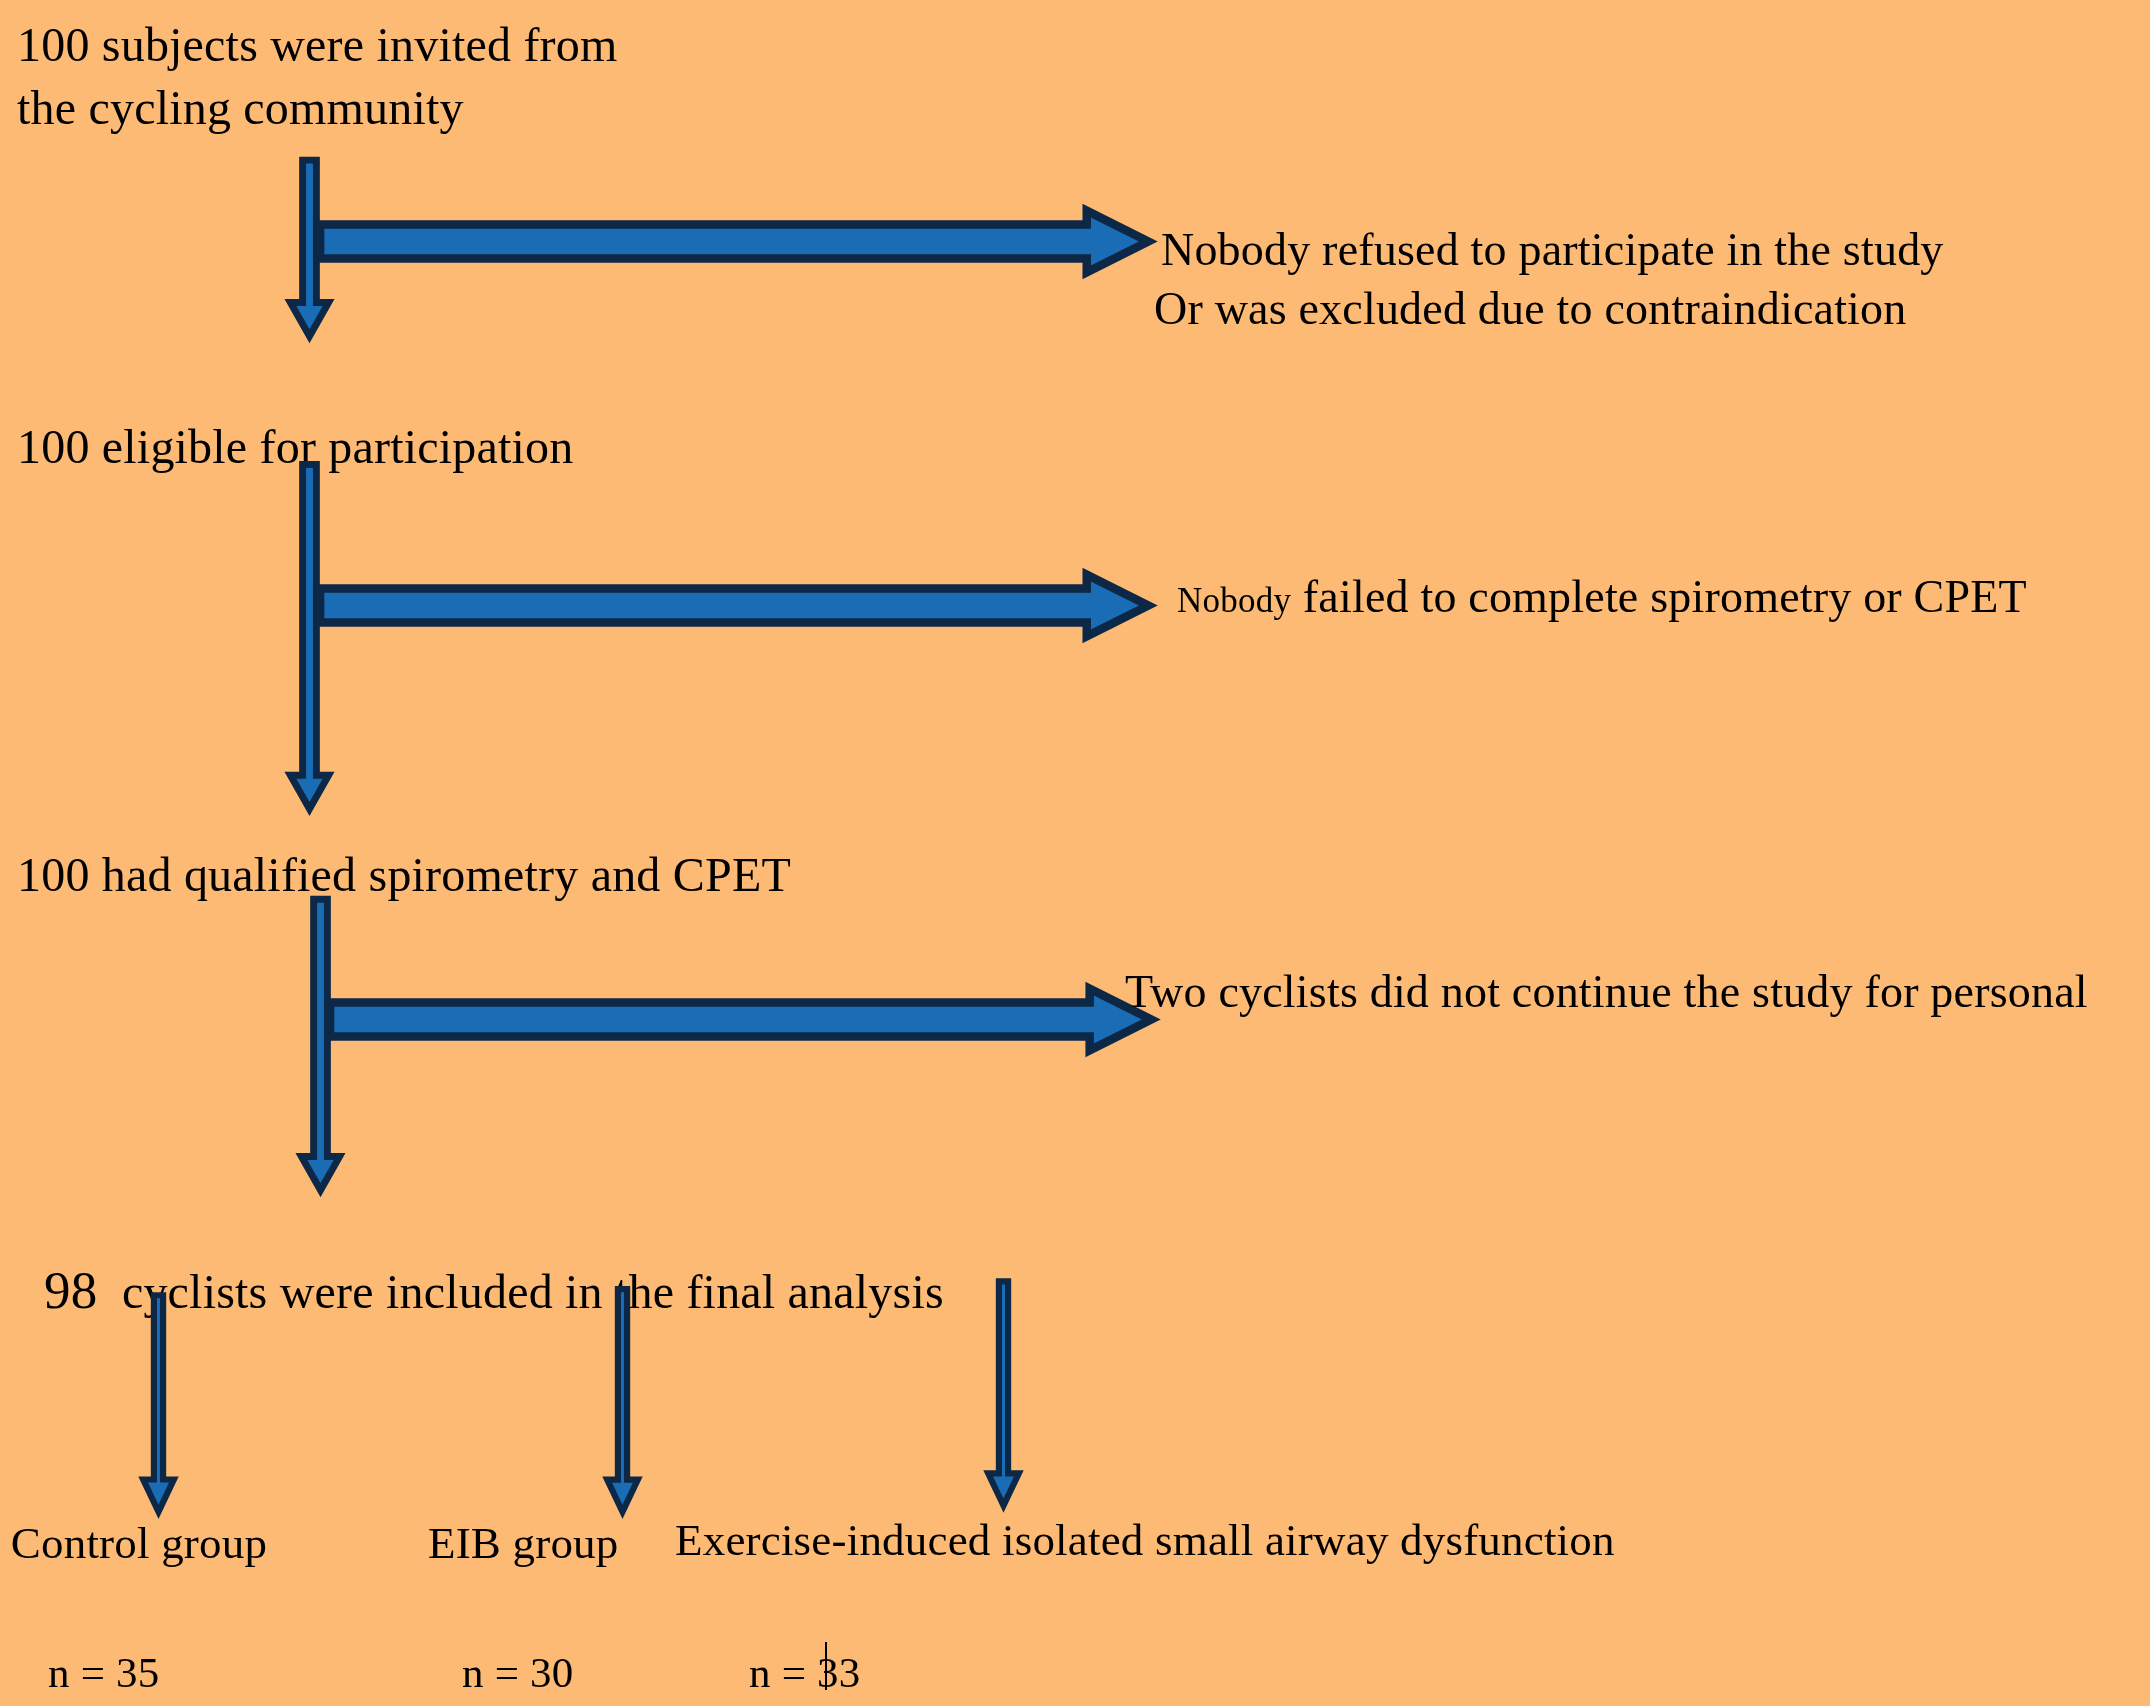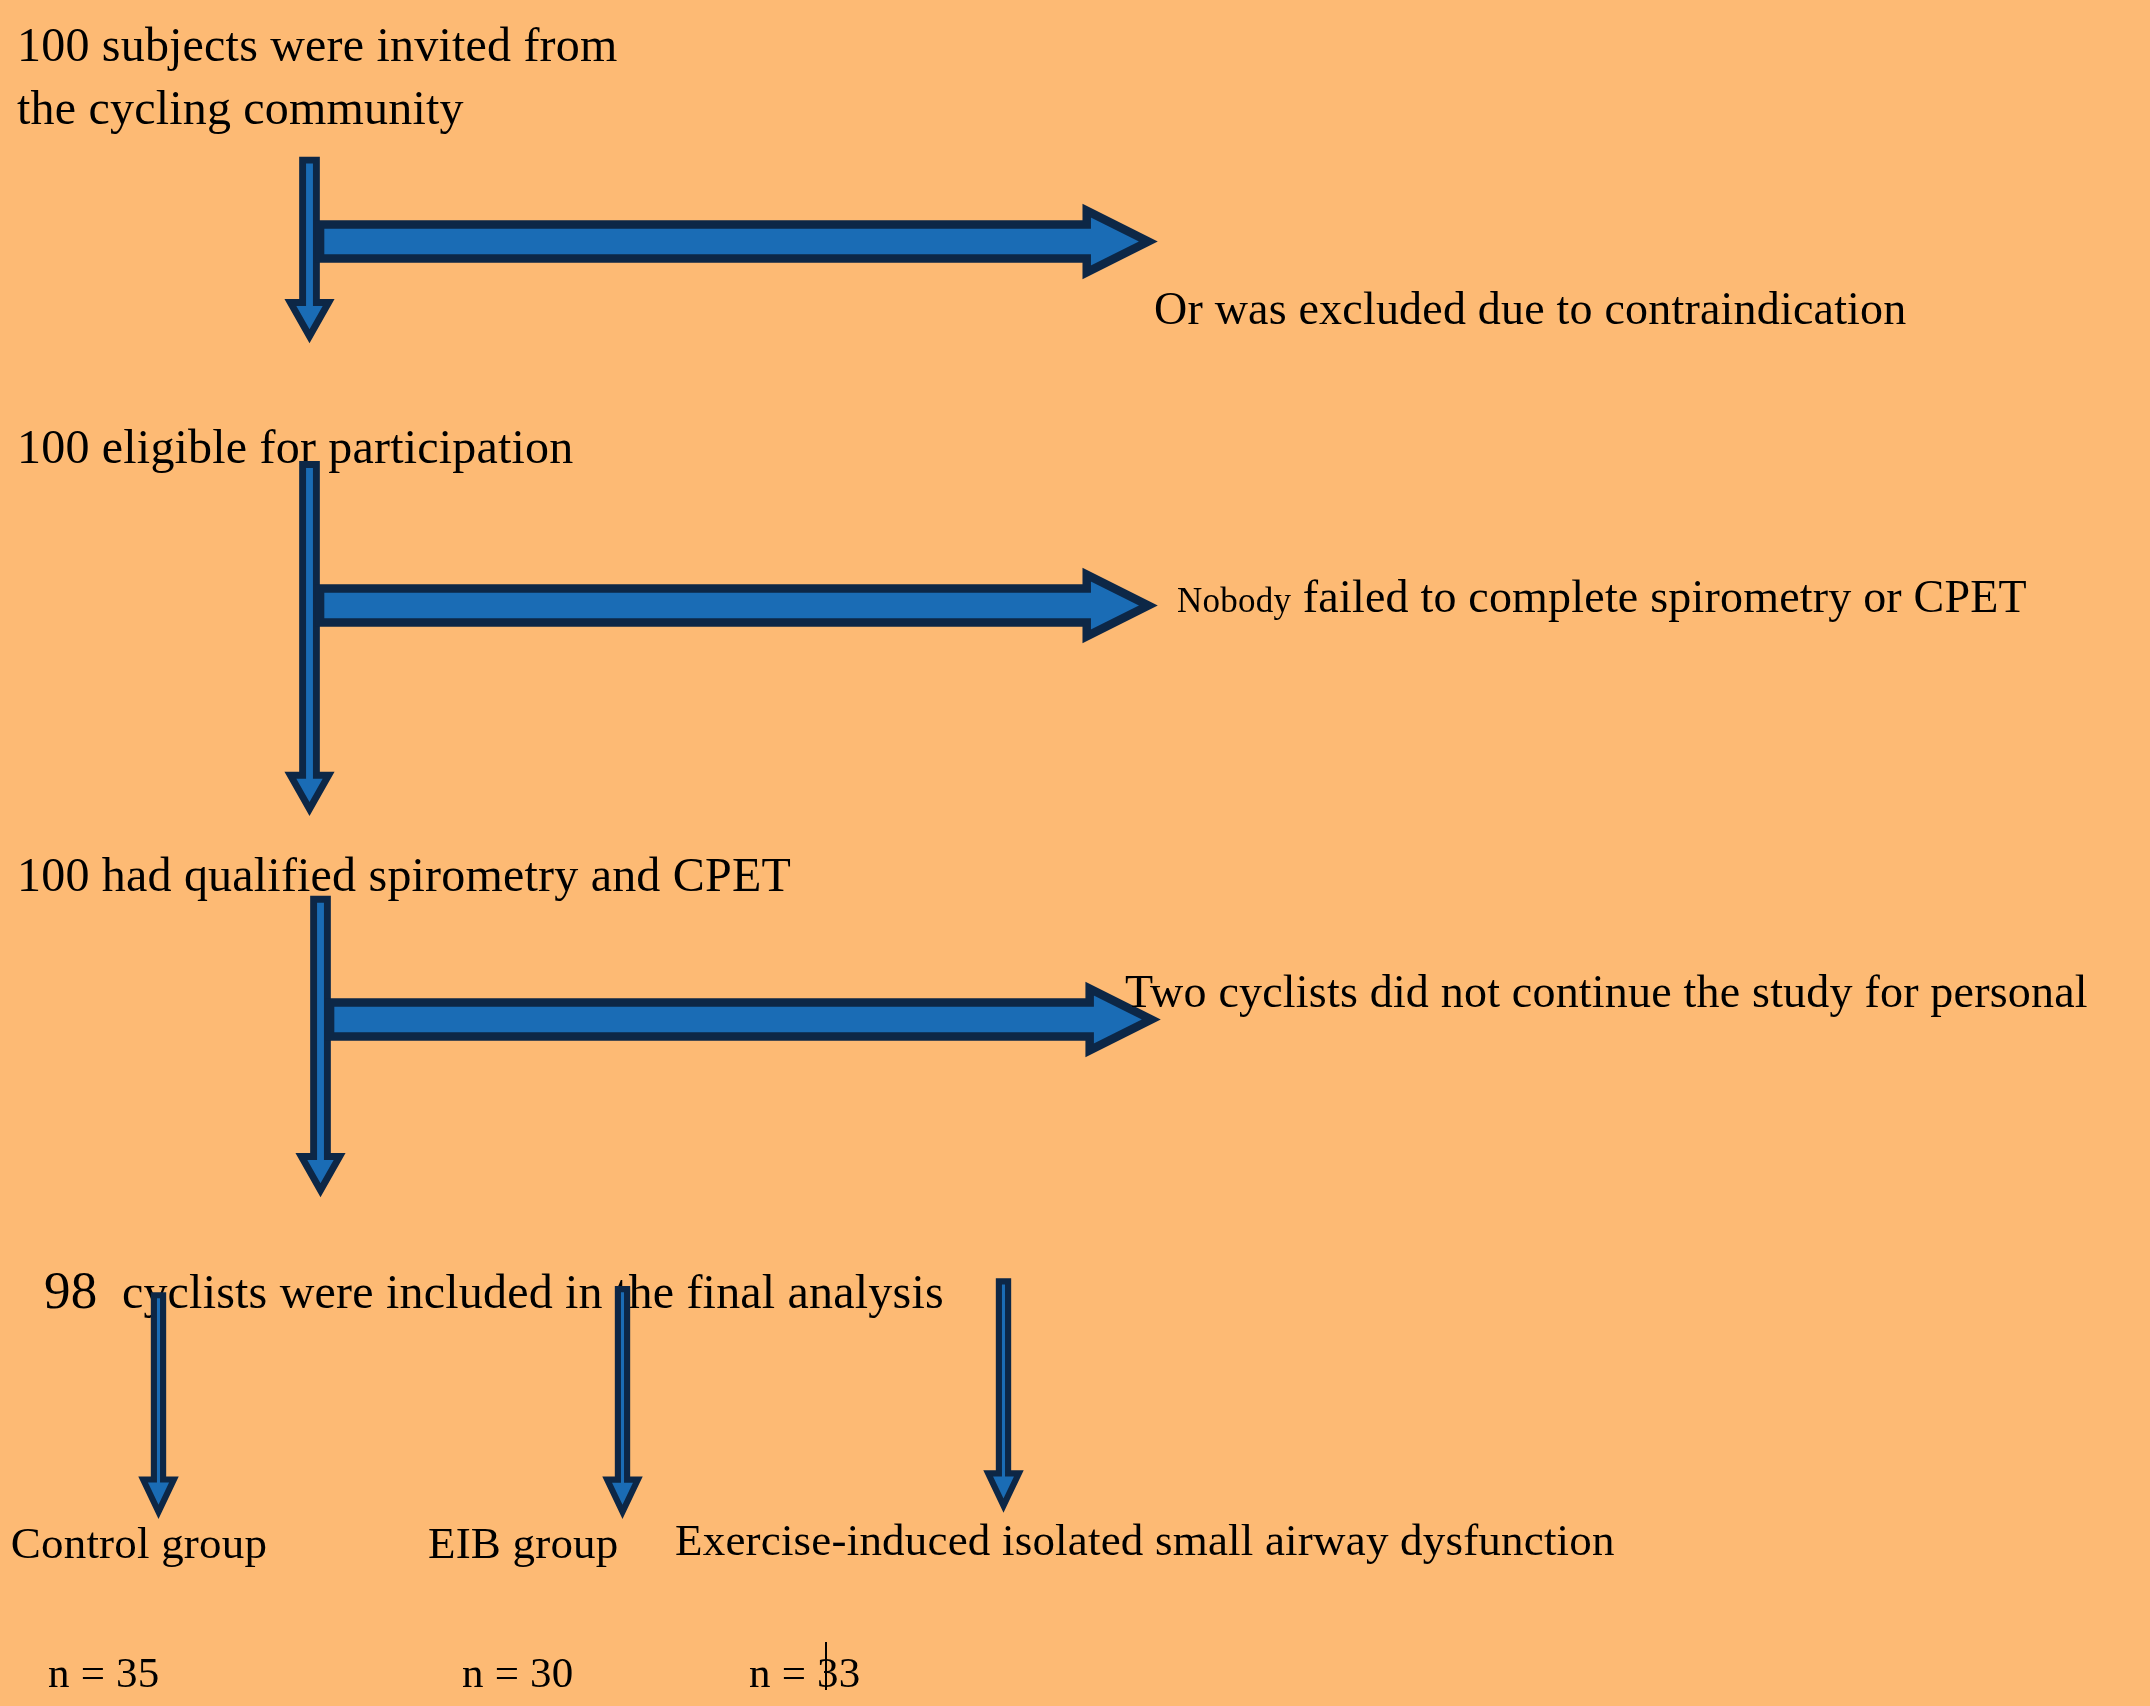--- a/index.html
+++ b/index.html
@@ -59,20 +59,21 @@
   <div class="node-text lvl" style="left:17px; top:77px;">the cycling community</div>
 
   <svg class="arrow-svg" style="left:285px; top:158px;" width="49" height="185" viewBox="0 0 64 240">
     <path d="M23 2 L41 2 L41 188 L57 188 L32 232 L7 188 L23 188 Z" fill="#1a6cb5" stroke="#0d2746" stroke-width="9" stroke-linejoin="miter"></path>
   </svg>
 
   <svg class="arrow-svg" style="left:317px; top:206px;" width="839" height="71" viewBox="0 0 1090 92">
     <path d="M4 24 L1000 24 L1000 6 L1080 46 L1000 86 L1000 68 L4 68 Z" fill="#1a6cb5" stroke="#0d2746" stroke-width="11" stroke-linejoin="miter"></path>
   </svg>
 
+  <div class="node-text side" style="left:1161px; top:221px;">Nobody refused to participate in the study</div>
   <div class="node-text side" style="left:1154px; top:280px;text-align:right;">Or was excluded due to contraindication</div>
 
   <div class="node-text lvl" style="left:17px; top:416px;">100 eligible for participation</div>
 
   <svg class="arrow-svg" style="left:285px; top:462px;" width="49" height="354" viewBox="0 0 64 460">
     <path d="M23 2 L41 2 L41 408 L57 408 L32 452 L7 408 L23 408 Z" fill="#1a6cb5" stroke="#0d2746" stroke-width="9" stroke-linejoin="miter"></path>
   </svg>
 
   <svg class="arrow-svg" style="left:317px; top:570px;" width="839" height="71" viewBox="0 0 1090 92">
     <path d="M4 24 L1000 24 L1000 6 L1080 46 L1000 86 L1000 68 L4 68 Z" fill="#1a6cb5" stroke="#0d2746" stroke-width="11" stroke-linejoin="miter"></path>

